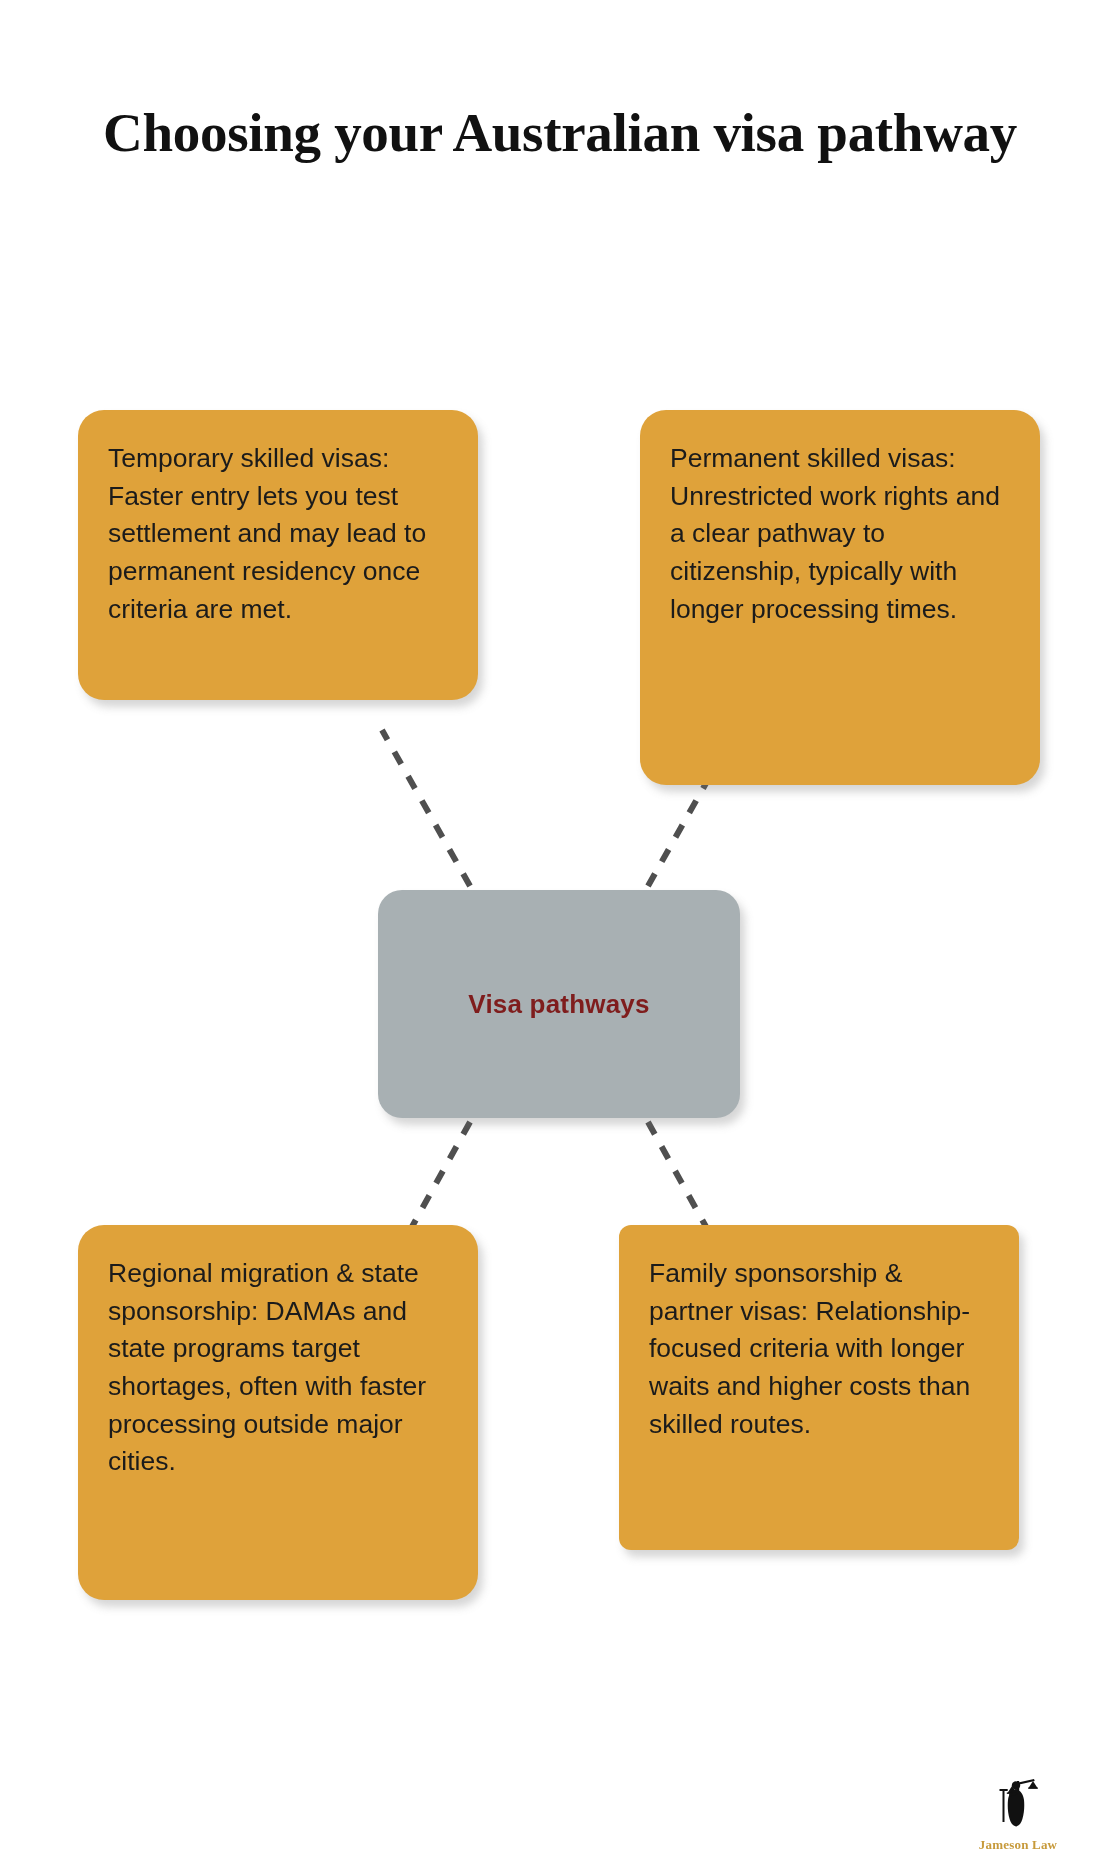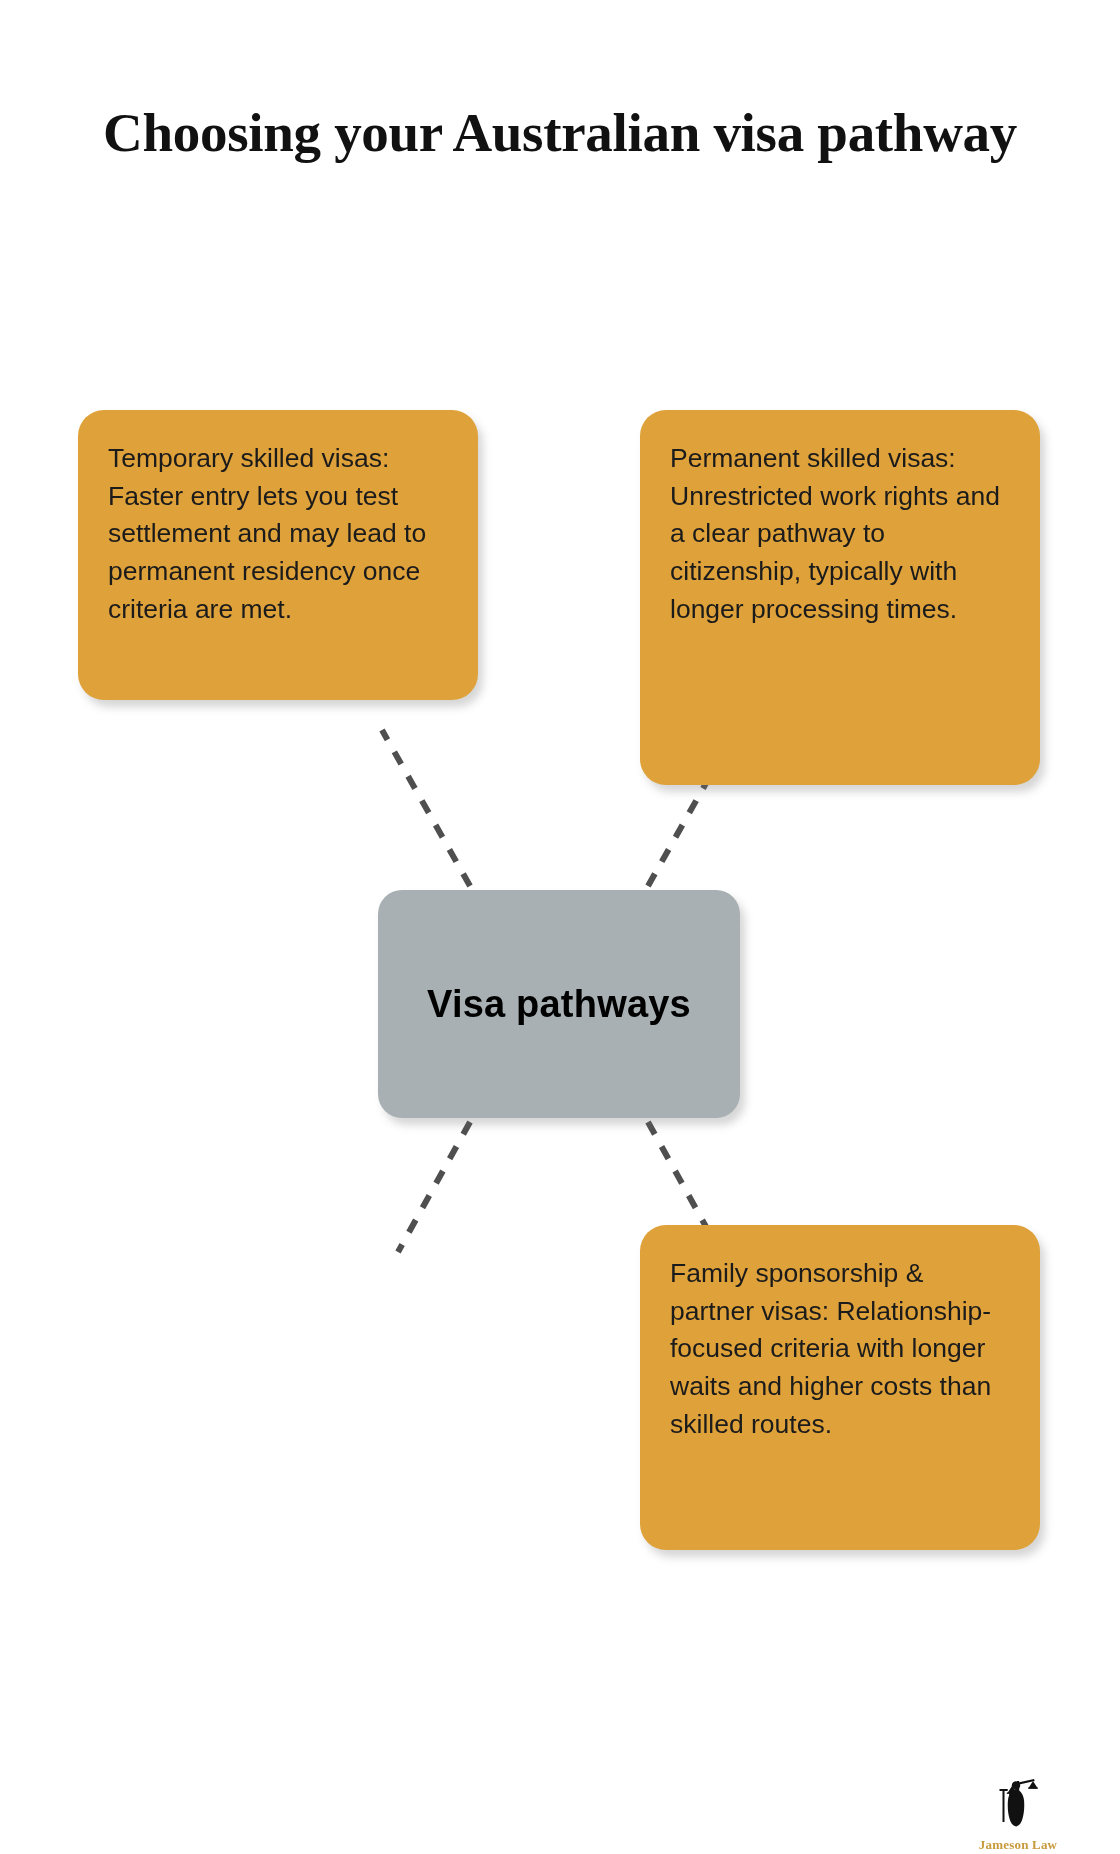--- a/index.html
+++ b/index.html
@@ -60,38 +60,38 @@
     font-size: 26.5px;
     line-height: 1.42;
     color: #1b1b1b;
     font-weight: 400;
     white-space: pre-line;
   }
 
   #card-tl { left: 78px;  top: 410px;  width: 400px; height: 290px; }
   #card-tr { left: 640px; top: 410px;  width: 400px; height: 375px; }
   #card-bl { left: 78px;  top: 1225px; width: 400px; height: 375px; }
-  #card-br { left: 640px; top: 1225px; width: 400px; height: 325px; }
+  #card-br { left: 619px; top: 1225px; width: 400px; height: 325px; border-radius: 12px; }
 
   .center-node {
     left: 378px;
     top: 890px;
     width: 362px;
     height: 228px;
     background: #A8B0B3;
     display: flex;
     align-items: center;
     justify-content: center;
     border-radius: 24px;
   }
 
   .center-label {
-    font-size: 38px;
+    font-size: 26px;
     font-weight: 700;
-    color: #000000;
+    color: #7f1d1d;
     letter-spacing: 0.2px;
   }
 
   
   .logo {
     position: absolute;
     left: 968px;
     top: 1776px;
     width: 100px;
     text-align: center;
@@ -134,20 +134,23 @@
   </div>
 
   <div class="node card" id="card-tl">
     <div class="card-text">Temporary skilled visas: Faster entry lets you test settlement and may lead to permanent residency once criteria are met.</div>
   </div>
 
   <div class="node center-node">
     <span class="center-label">Visa pathways</span>
   </div>
 
+  <div class="node card" id="card-bl">
+    <div class="card-text">Regional migration &amp; state sponsorship: DAMAs and state programs target shortages, often with faster processing outside major cities.</div>
+  </div>
 
   <div class="node card" id="card-br">
     <div class="card-text">Family sponsorship &amp; partner visas: Relationship-focused criteria with longer waits and higher costs than skilled routes.</div>
   </div>
 
   <div class="logo">
     <svg class="logo-mark" width="64" height="60" viewBox="0 0 64 60" aria-hidden="true">
 
       <g fill="#111111">
         <rect x="31" y="5" width="2.2" height="30"></rect>

